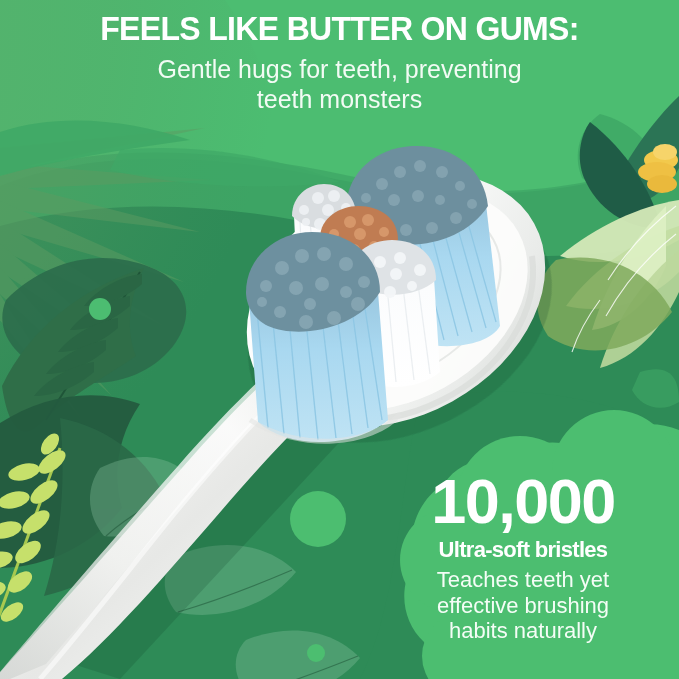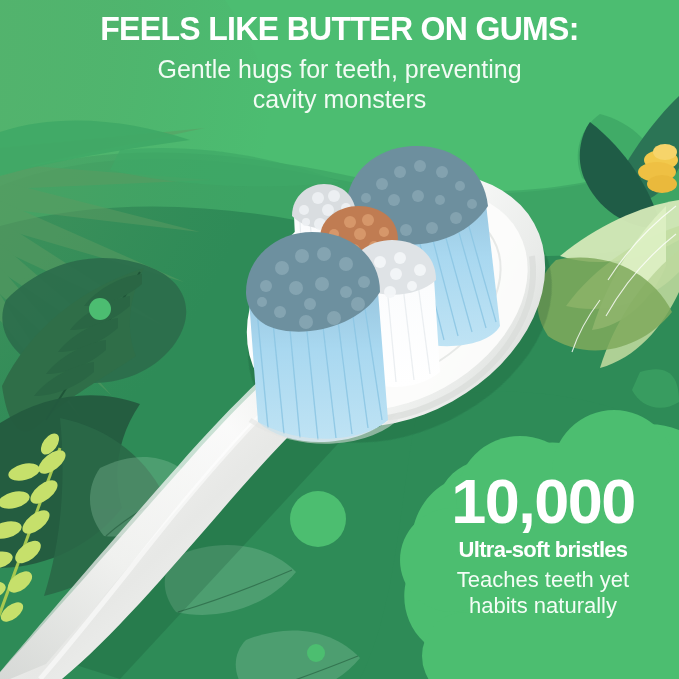--- a/index.html
+++ b/index.html
@@ -50,21 +50,21 @@
     font-size: 25px;
     line-height: 1.22;
     color: #f2fbf4;
     margin: 7px 0 0 0;
     padding: 0;
   }
   .subhead span { display: block; }
 
   .stat-wrap {
     position: absolute;
-    right: 0;
+    right: 20px;
     top: 472px;
     width: 272px;
     text-align: center;
     z-index: 40;
   }
   .stat-big {
     font-family: "Liberation Sans", sans-serif;
     font-weight: bold;
     font-size: 63px;
     line-height: 0.95;
@@ -456,26 +456,27 @@
       </g>
 
       <path d="M250,420 C300,452 372,446 400,414" stroke="#e1e4e1" stroke-width="5" fill="none" opacity="0.55"></path>
     </g>
   </svg>
 
   <div class="headline-wrap">
     <h1 class="headline">FEELS LIKE BUTTER ON GUMS:</h1>
     <p class="subhead">
       <span>Gentle hugs for teeth, preventing</span>
-      <span>cavity monsters</span>
+      <span>teeth monsters</span>
     </p>
   </div>
 
   <div class="stat-wrap">
     <div class="stat-big">10,000</div>
     <div class="stat-sub">Ultra-soft bristles</div>
     <div class="stat-desc">
       <span>Teaches teeth yet</span>
+      <span>effective brushing</span>
       <span>habits naturally</span>
     </div>
   </div>
 
 </div>
 
 </body></html>

